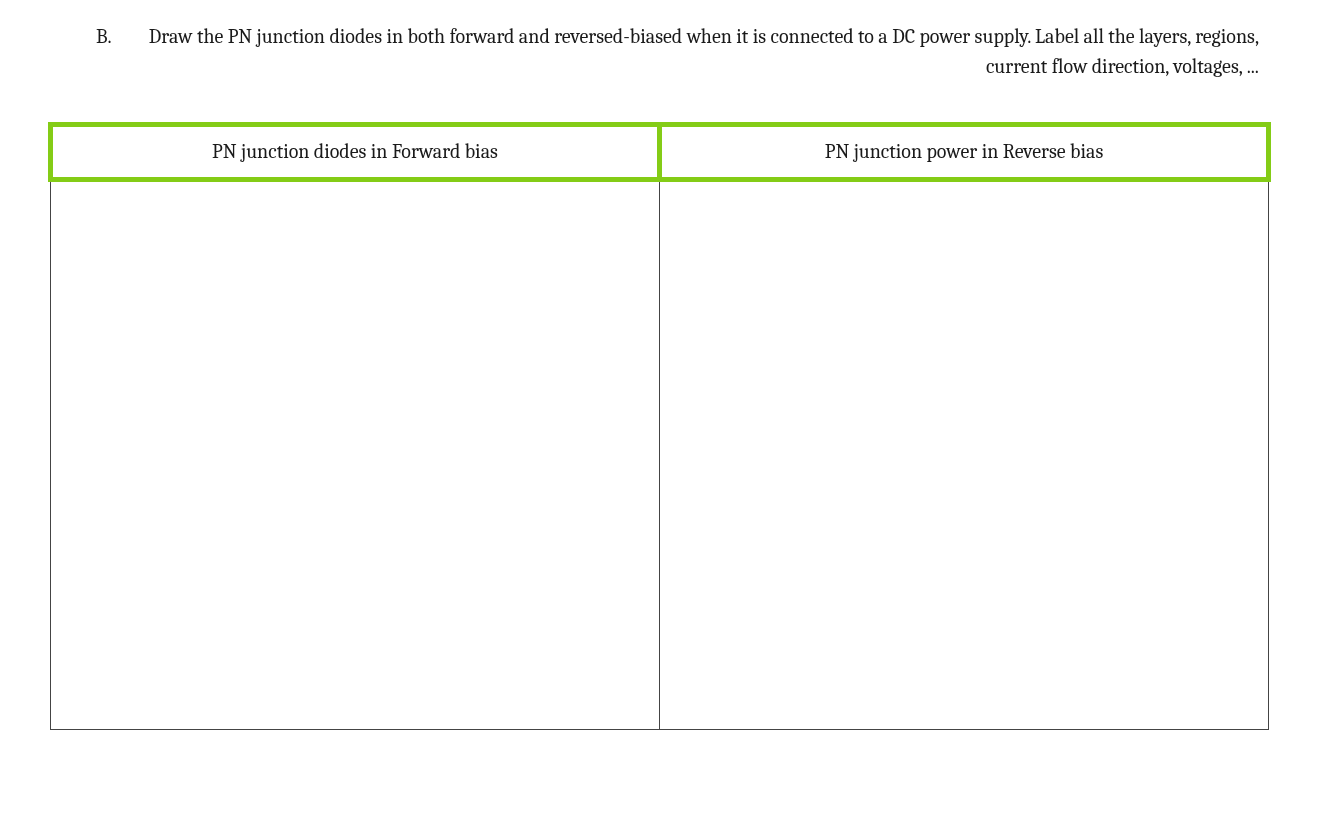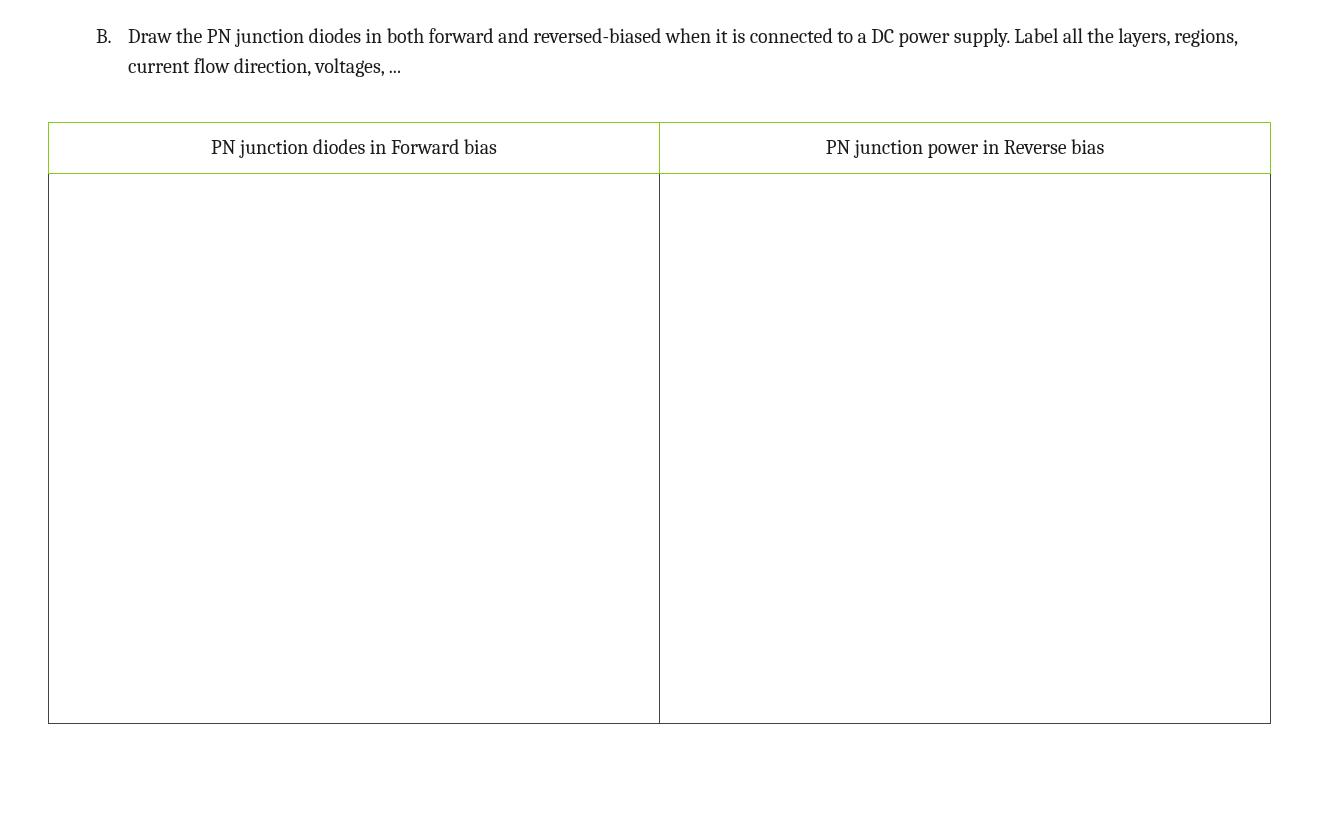--- a/index.html
+++ b/index.html
@@ -21,30 +21,31 @@
       padding-left: 48px;
     }
     .question-marker {
       flex: 0 0 auto;
       width: 32px;
       text-align: left;
     }
     .question-text {
       flex: 1;
       padding-right: 12px;
+      text-align: right;
     }
     .answer-table {
       width: 100%;
       border-collapse: collapse;
       table-layout: fixed;
     }
     .answer-table th {
       font-weight: normal;
       text-align: center;
-      border: 1px solid #84cc16;
+      border: 5px solid #84cc16;
       padding: 10px 8px;
       font-size: 20px;
       vertical-align: middle;
       height: 46px;
     }
     .answer-table td {
       border: 1px solid #444;
       height: 550px;
       vertical-align: top;
     }

